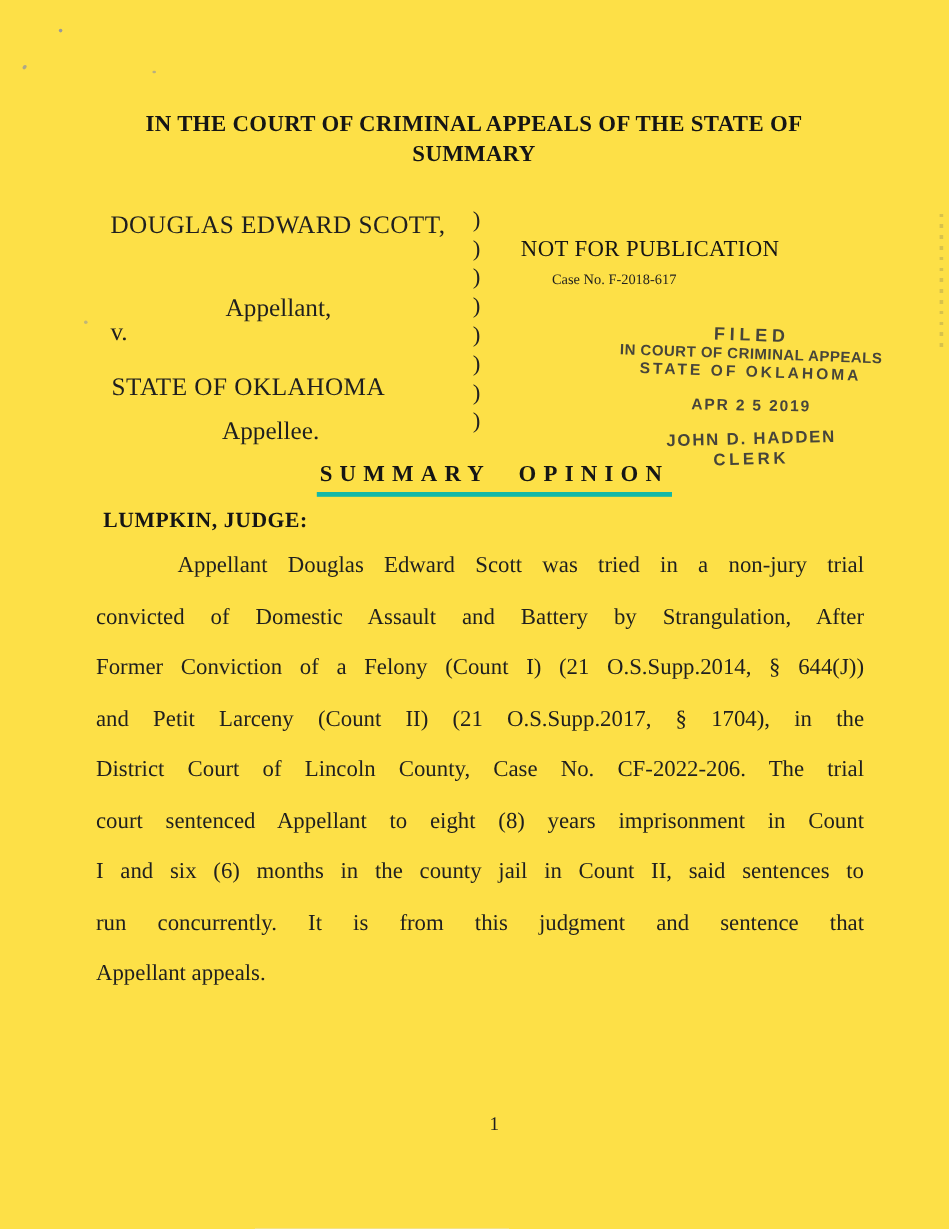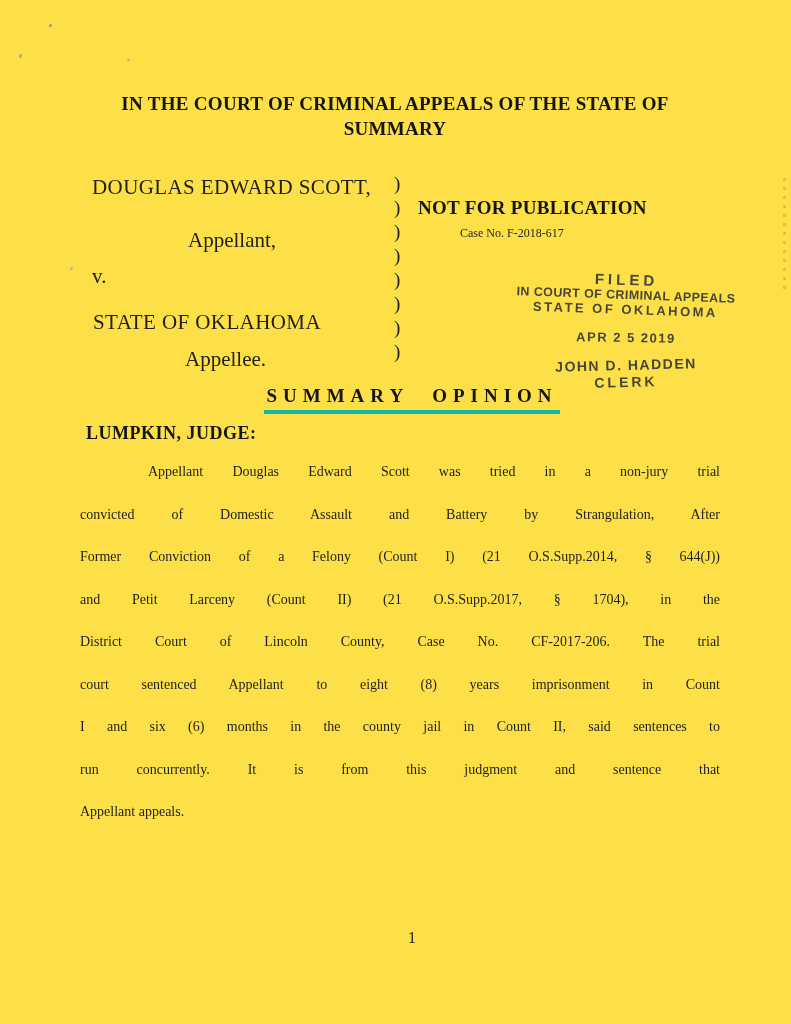--- a/index.html
+++ b/index.html
@@ -23,32 +23,32 @@
     font-weight: bold;
     font-size: 19px;
     line-height: 25px;
     letter-spacing: 0.3px;
     color: #151515;
   }
 
   
   .cap { position: absolute; font-size: 21px; white-space: nowrap; }
   .cap-appellant-name { left: 92px;  top: 175px; letter-spacing: 0.4px; }
-  .cap-appellant-label{ left: 188px; top: 228px; }
+  .cap-appellant-label{ left: 188px; top: 244px; }
   .cap-versus         { left: 92px;  top: 264px; }
   .cap-appellee-name  { left: 93px;  top: 310px; letter-spacing: 0.4px; }
   .cap-appellee-label { left: 185px; top: 347px; }
   .paren-col {
     position: absolute; left: 394px; top: 172px;
     display: flex; flex-direction: column;
     font-size: 19px; line-height: 24px; color: #222;
   }
   .case-pub {
-    position: absolute; left: 418px; top: 197px;
-    font-weight: bold; font-size: 19px; letter-spacing: 0.3px;
+    position: absolute; left: 434px; top: 197px;
+    font-weight: normal; font-size: 19px; letter-spacing: 0.3px;
     white-space: nowrap; color: #151515;
   }
   .case-number {
     position: absolute; left: 460px; top: 226px;
     font-size: 12px; white-space: nowrap;
   }
 
   
   .stamp {
     position: absolute; left: 495px; top: 271px; width: 262px;
@@ -83,21 +83,21 @@
 
   .judge-line {
     position: absolute; left: 86px; top: 423px;
     font-weight: bold; font-size: 18px; letter-spacing: 0.5px;
     color: #151515;
   }
 
   
   .body-text {
     position: absolute; left: 80px; top: 451px; width: 640px;
-    font-size: 14px; line-height: 42.5px;
+    font-size: 19px; line-height: 42.5px;
   }
   .body-line {
     text-align: justify;
     text-align-last: justify;
     height: 42.5px;
     overflow: hidden;
   }
   .body-line.first { text-indent: 68px; }
   .body-line.last  { text-align-last: left; }
 
@@ -164,21 +164,21 @@
     <span class="opinion-heading">SUMMARY OPINION</span>
   </div>
 
   <div class="judge-line">LUMPKIN, JUDGE:</div>
 
   <div class="body-text">
     <div class="body-line first">Appellant Douglas Edward Scott was tried in a non-jury trial</div>
     <div class="body-line">convicted of Domestic Assault and Battery by Strangulation, After</div>
     <div class="body-line">Former Conviction of a Felony (Count I) (21 O.S.Supp.2014, § 644(J))</div>
     <div class="body-line">and Petit Larceny (Count II) (21 O.S.Supp.2017, § 1704), in the</div>
-    <div class="body-line">District Court of Lincoln County, Case No. CF-2017-206. The trial</div>
+    <div class="body-line">District Court of Lincoln County, Case No. CF-2022-206. The trial</div>
     <div class="body-line">court sentenced Appellant to eight (8) years imprisonment in Count</div>
     <div class="body-line">I and six (6) months in the county jail in Count II, said sentences to</div>
     <div class="body-line">run concurrently.  It is from this judgment and sentence that</div>
     <div class="body-line last">Appellant appeals.</div>
   </div>
 
   <div class="page-number">1</div>
 
   <div class="speck speck-1"></div>
   <div class="speck speck-2"></div>

